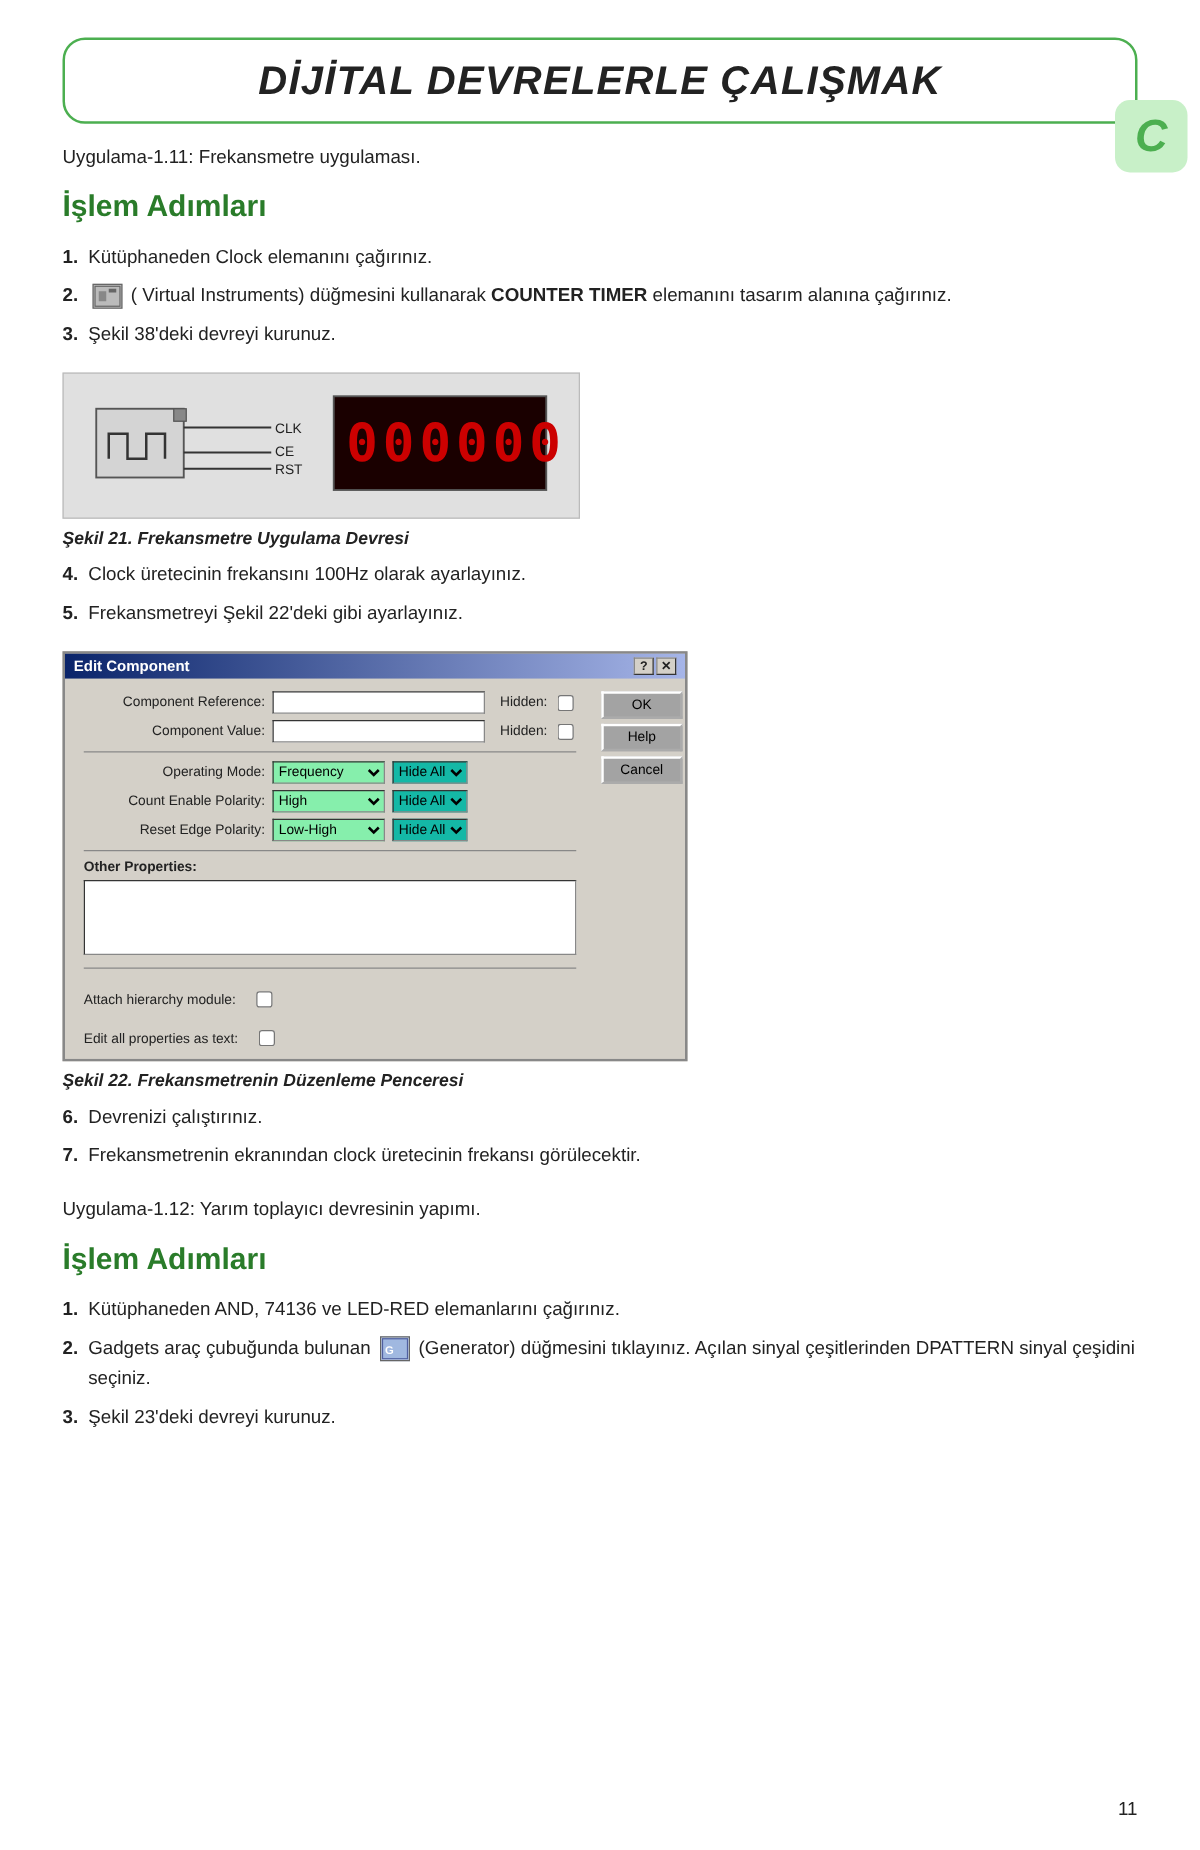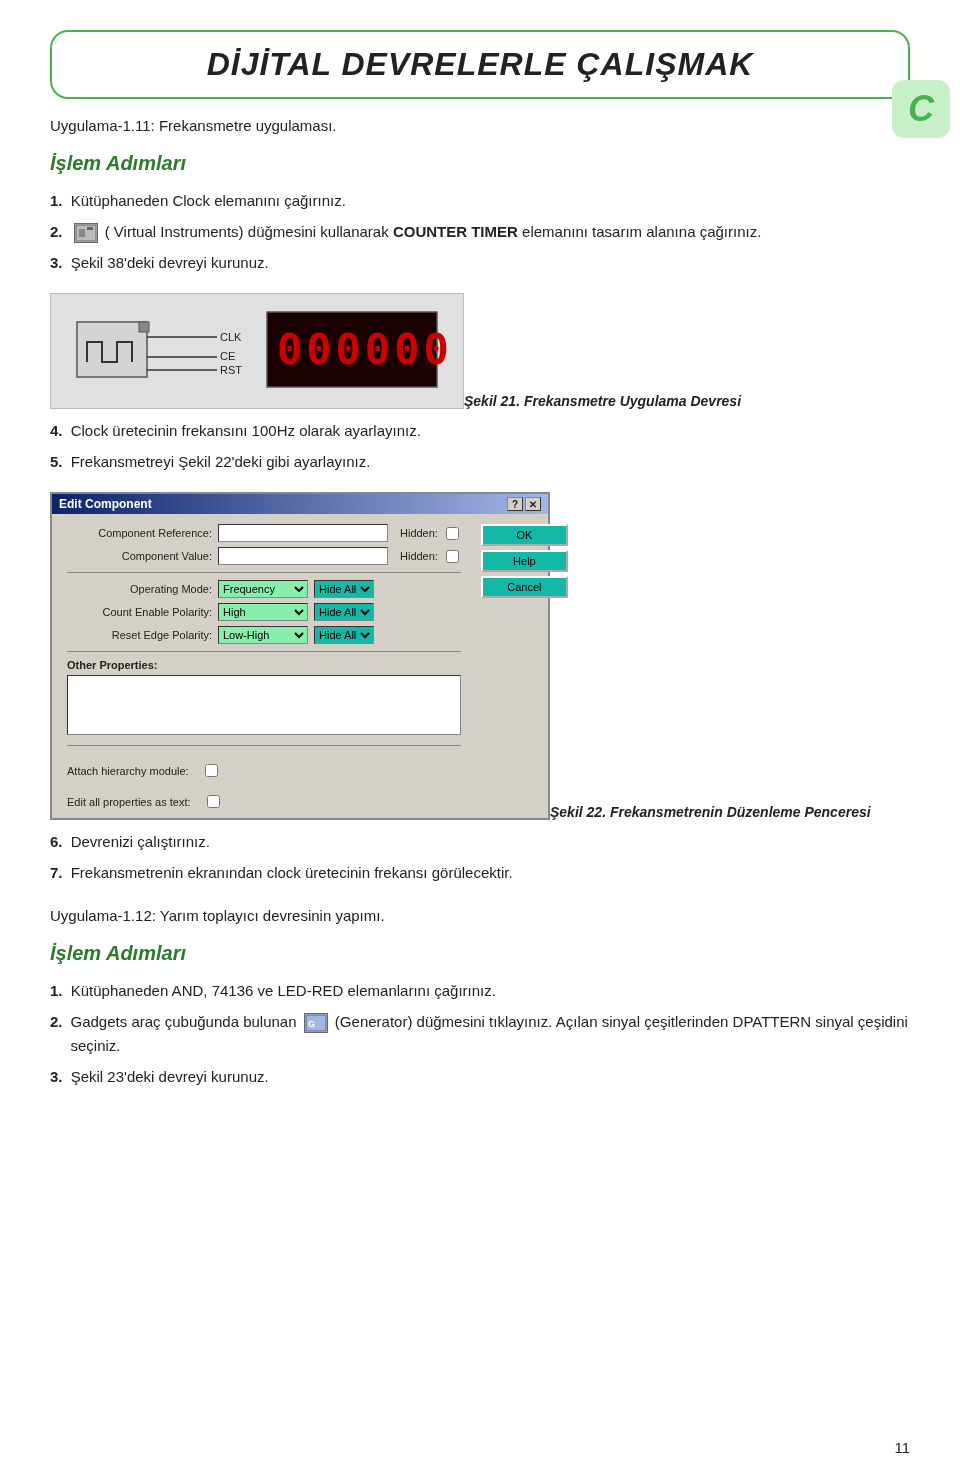--- a/index.html
+++ b/index.html
@@ -29,23 +29,22 @@
       font-style: italic;
     }
 
     .uygulama-label {
       font-size: 15px;
       color: #222;
       margin-bottom: 18px;
     }
 
     .islem-adim {
-      font-size: 20px;
-      font-weight: bold;
-      font-style: italic;
+      font-size: 24px;
+      font-weight: bold;
       color: #2a7c2a;
       margin-bottom: 14px;
       margin-top: 8px;
     }
 
     .step-list {
       list-style: none;
       padding: 0;
       margin: 0 0 16px 0;
     }
@@ -55,21 +54,22 @@
       font-size: 15px;
       line-height: 1.6;
     }
     .step-list li .step-num {
       font-weight: bold;
       margin-right: 4px;
     }
 
     .figure-container {
       display: flex;
-      align-items: flex-end;
+      flex-direction: column;
+      align-items: flex-start;
       margin: 18px 0 10px 0;
     }
 
     .figure-caption {
       font-size: 14px;
       font-weight: bold;
       font-style: italic;
       margin-top: 7px;
       color: #222;
       text-align: center;
@@ -147,23 +147,23 @@
       width: 90px;
     }
     .dialog-select-sm {
       height: 18px;
       background: #14b8a6;
       border: 1px inset #888;
       font-size: 11px;
       width: 60px;
     }
     .dialog-btn {
-      width: 87px;
+      width: 65px;
       height: 22px;
-      background: #14b8a6;
+      background: #a3a3a3;
       border: 2px outset #fff;
       font-size: 11px;
       cursor: pointer;
       text-align: center;
     }
     .dialog-btns-col {
       display: flex;
       flex-direction: column;
       gap: 4px;
       margin-left: auto;

